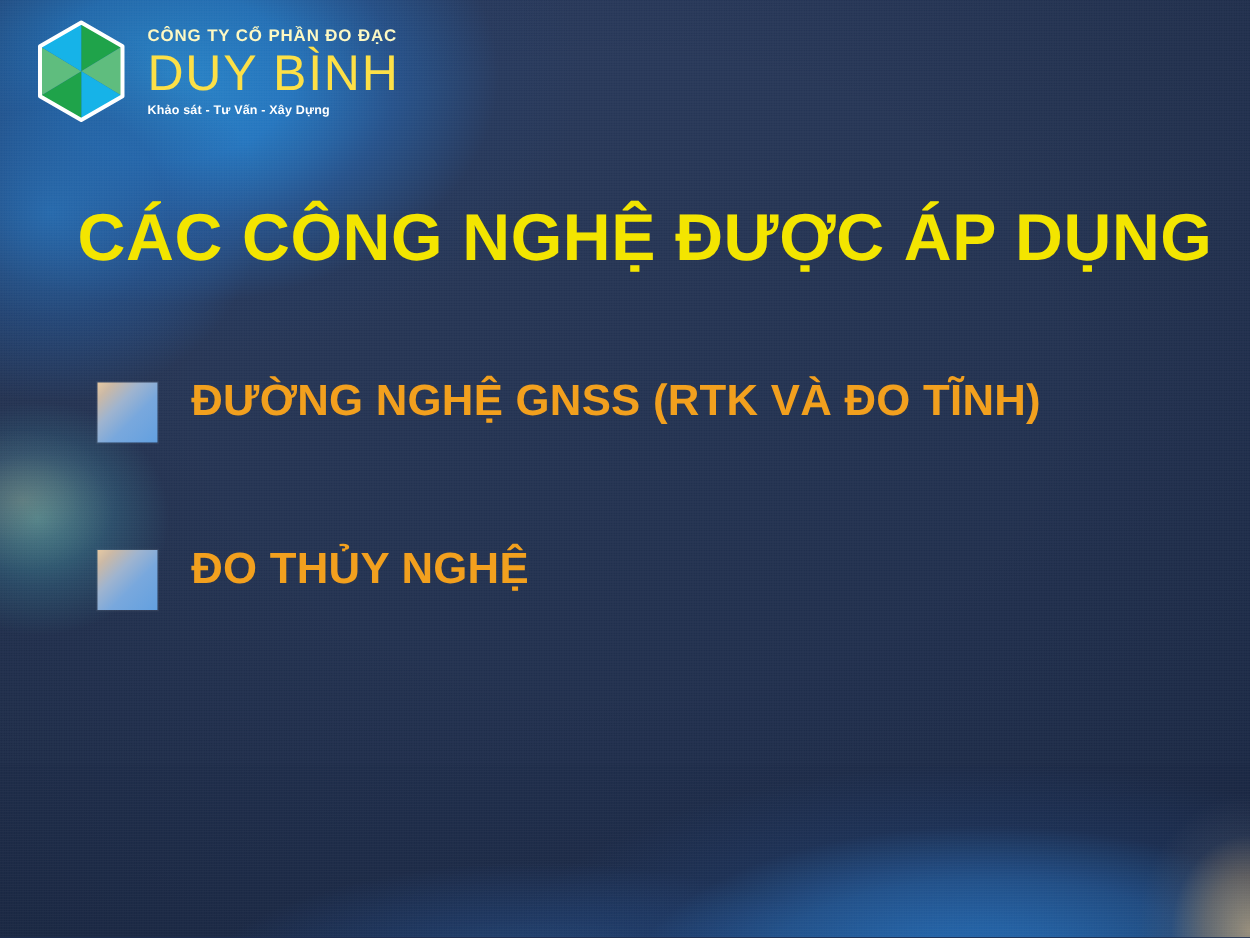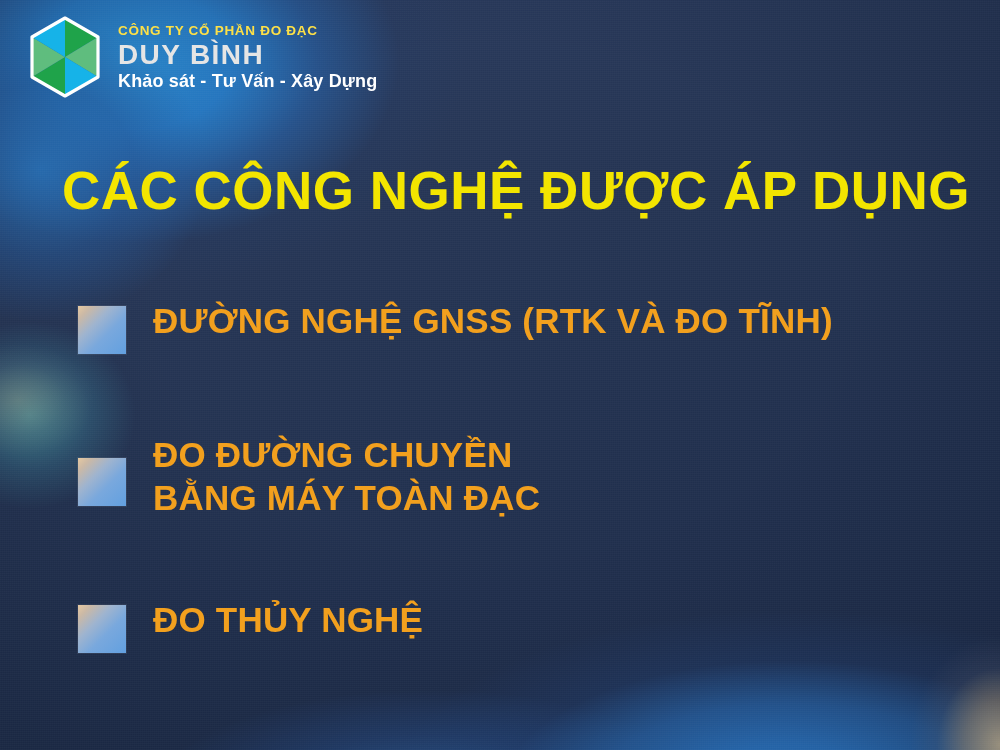--- a/index.html
+++ b/index.html
@@ -81,39 +81,39 @@
     flex: 0 0 auto;
   }
   .hex-wrap svg { display: block; }
   .logo-text {
     display: flex;
     flex-direction: column;
     justify-content: center;
     padding-top: 2px;
   }
   .logo-line1 {
-    color: #fde047;
+    color: #fef9c3;
     font-size: 13.5px;
     font-weight: bold;
     letter-spacing: 0.7px;
     line-height: 1.1;
     white-space: nowrap;
   }
   .logo-line2 {
-    color: #e5e5e5;
-    font-size: 28px;
-    font-weight: bold;
+    color: #fde047;
+    font-size: 40px;
+    font-weight: normal;
     letter-spacing: 1.4px;
     line-height: 1.05;
     margin-top: 1px;
     white-space: nowrap;
   }
   .logo-line3 {
     color: #ffffff;
-    font-size: 18px;
+    font-size: 10px;
     font-weight: bold;
     letter-spacing: 0.15px;
     line-height: 1.1;
     margin-top: 3px;
     white-space: nowrap;
   }
 
   
   .slide-title {
     position: absolute;
@@ -205,25 +205,20 @@
 
   <div class="slide-title">CÁC CÔNG NGHỆ ĐƯỢC ÁP DỤNG</div>
 
   <div class="bullet-list">
 
     <div class="bullet-row row-1">
       <div class="bullet-marker"></div>
       <div class="bullet-text">ĐƯỜNG NGHỆ GNSS (RTK VÀ ĐO TĨNH)</div>
     </div>
 
-    <div class="bullet-row row-2">
-      <div class="bullet-marker"></div>
-      <div class="bullet-text">ĐO ĐƯỜNG CHUYỀN
-BẰNG MÁY TOÀN ĐẠC</div>
-    </div>
 
     <div class="bullet-row row-3">
       <div class="bullet-marker"></div>
       <div class="bullet-text">ĐO THỦY NGHỆ</div>
     </div>
 
   </div>
 </div>
 
 </body></html>

